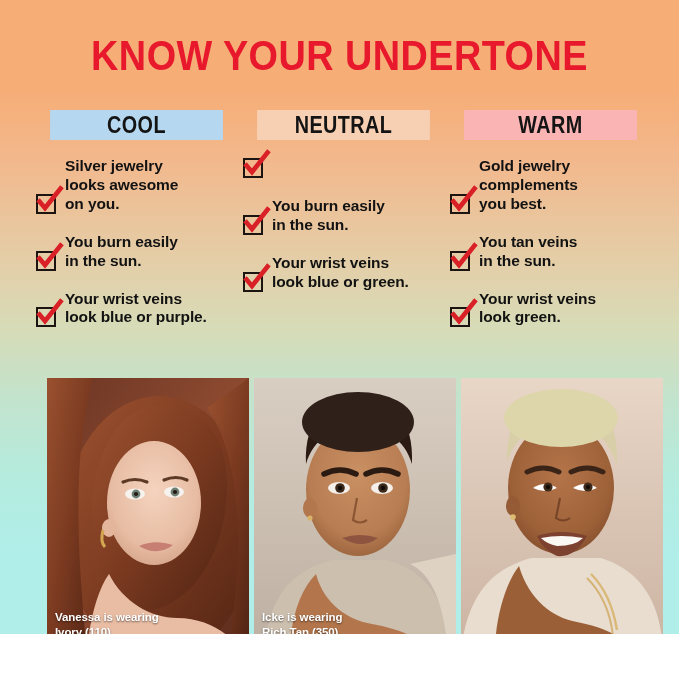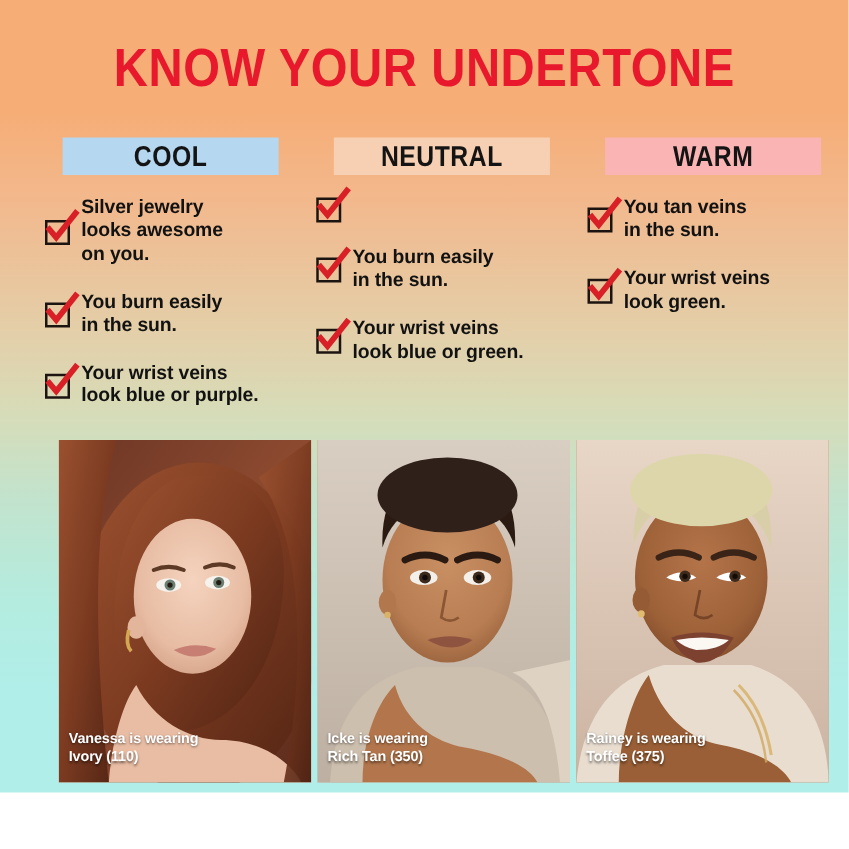--- a/index.html
+++ b/index.html
@@ -47,21 +47,21 @@
     font-family: "Liberation Sans Narrow", "Liberation Sans", sans-serif;
   }
 
   
   .columns {
     position: absolute;
     top: 110px;
     left: 36px;
     width: 608px;
     display: flex;
-    gap: 16px;
+    gap: 6px;
   }
   .column {
     width: 201px;
     flex: 0 0 201px;
   }
   .col-header {
     height: 30px;
     display: flex;
     align-items: center;
     justify-content: center;
@@ -73,21 +73,21 @@
     font-family: "Liberation Sans Narrow", "Liberation Sans", sans-serif;
   }
   .col-header.cool    { background: #b5d7ef; }
   .col-header.neutral { background: #f7cfb2; }
   .col-header.warm    { background: #fab4b4; }
 
   .items { margin-top: 17px; }
 
   .item {
     display: flex;
-    align-items: center;
+    align-items: flex-end;
     margin-bottom: 19px;
   }
   .checkbox {
     position: relative;
     flex: 0 0 auto;
     width: 20px;
     height: 20px;
     margin-top: 1px;
     margin-right: 9px;
     border: 2.5px solid #1c1410;
@@ -107,21 +107,21 @@
     font-size: 15.5px;
     font-weight: 700;
     line-height: 1.22;
     letter-spacing: -0.1px;
     white-space: pre-line;
   }
 
   
   .photos {
     position: absolute;
-    top: 352px;
+    top: 378px;
     left: 36px;
     width: 608px;
     height: 274px;
     display: flex;
     gap: 5px;
     padding-left: 11px;
   }
   .photo {
     position: relative;
     width: 202px;
@@ -214,20 +214,30 @@
           </span>
           <span class="item-text">Your wrist veins
 look blue or green.</span>
         </div>
       </div>
     </div>
 
     <div class="column">
       <div class="col-header warm">WARM</div>
       <div class="items">
+        <div class="item">
+          <span class="checkbox">
+            <svg viewBox="0 0 28 28" aria-hidden="true">
+                <path d="M4.5 14.5 L10 21 L25.5 1.5" fill="none" stroke="#D92027" stroke-width="4.6" stroke-linecap="square" stroke-linejoin="miter"></path>
+              </svg>
+          </span>
+          <span class="item-text">Gold jewelry
+complements
+you best.</span>
+        </div>
         <div class="item">
           <span class="checkbox">
             <svg viewBox="0 0 28 28" aria-hidden="true">
                 <path d="M4.5 14.5 L10 21 L25.5 1.5" fill="none" stroke="#D92027" stroke-width="4.6" stroke-linecap="square" stroke-linejoin="miter"></path>
               </svg>
           </span>
           <span class="item-text">You tan veins
 in the sun.</span>
         </div>
         <div class="item">
@@ -354,19 +364,17 @@
         <circle cx="87" cy="109" r="2.1" fill="#120b06"></circle>
           <circle cx="127" cy="109" r="2.1" fill="#120b06"></circle>
         <path d="M99 120 L95 140 Q102 145 109 140" stroke="#764427" stroke-width="2.1" fill="none"></path>
         <path d="M76 158 Q100 150 126 158 Q114 180 96 178 Q82 172 76 158 Z" fill="#7d4130"></path>
         <path d="M80 160 Q100 156 122 160 Q114 168 96 168 Q86 166 80 160 Z" fill="#fbf8f4"></path>
         <ellipse cx="52" cy="128" rx="7" ry="10" fill="#945b34"></ellipse>
         <circle cx="52" cy="139" r="2.8" fill="#e0bc73"></circle>
         <path d="M130 196 Q150 216 156 252" stroke="#d8b46d" stroke-width="2.4" fill="none" opacity="0.9"></path>
         <path d="M126 200 Q148 222 152 258" stroke="#cfa95f" stroke-width="2" fill="none" opacity="0.8"></path>
       </svg>
-      <div class="caption">Rainey is wearing
-Toffee (375)</div>
     </div>
 
   </div>
 
 </div>
 
 </body></html>

